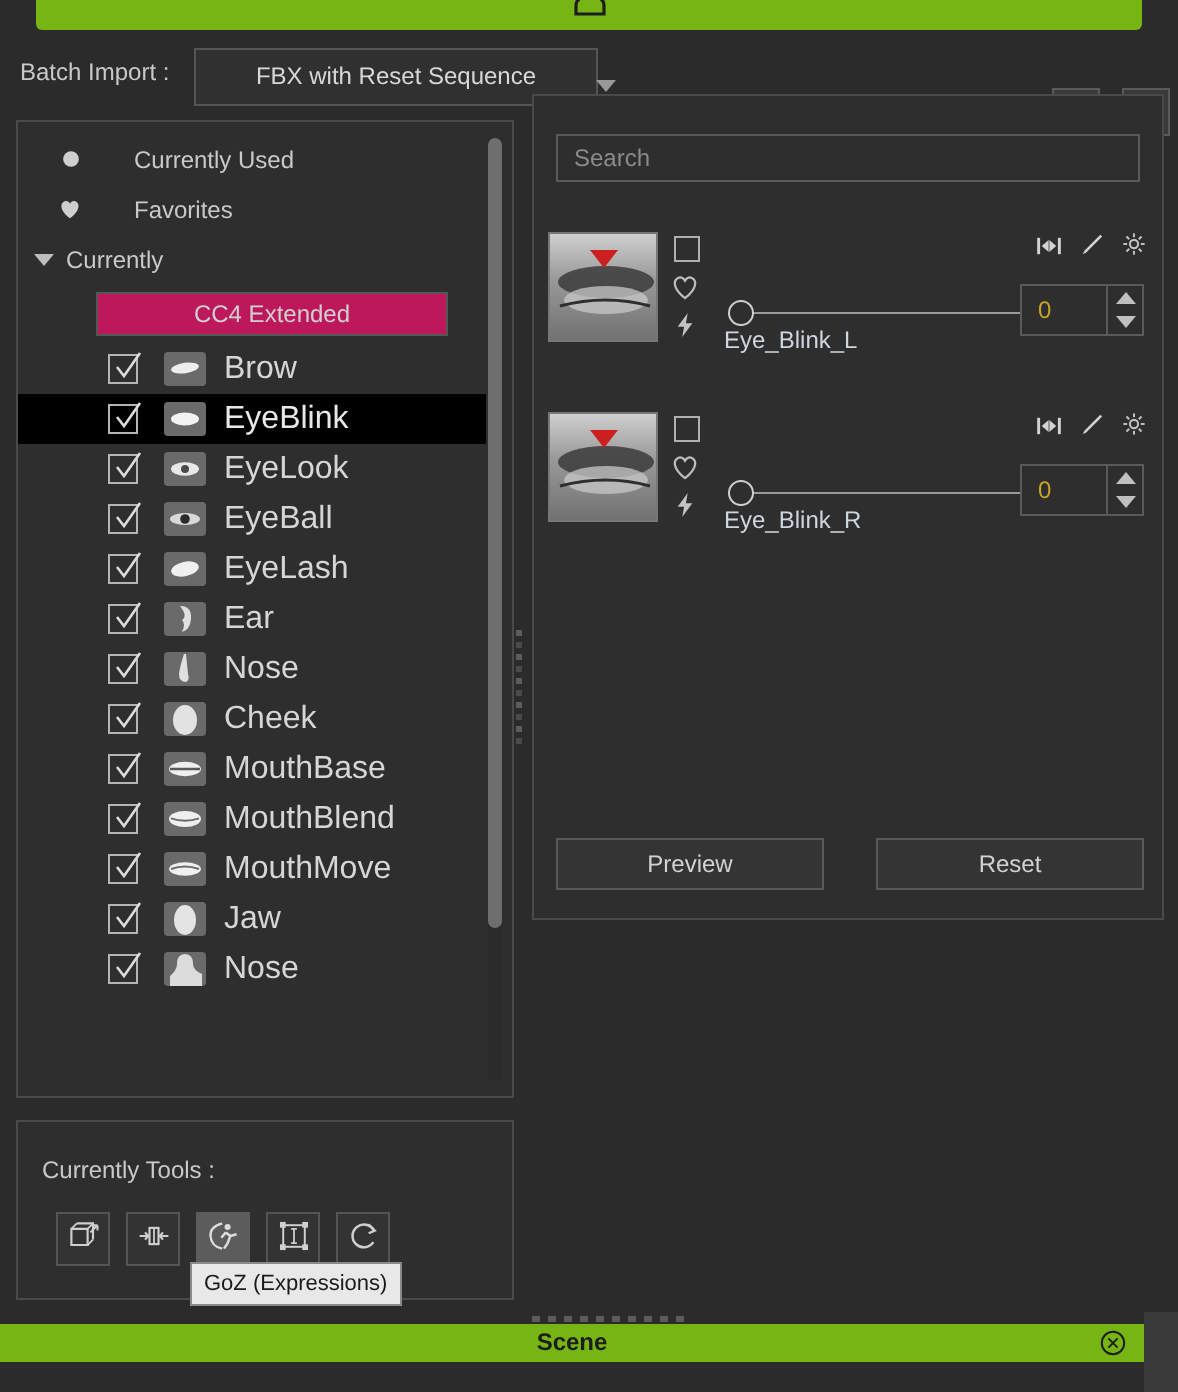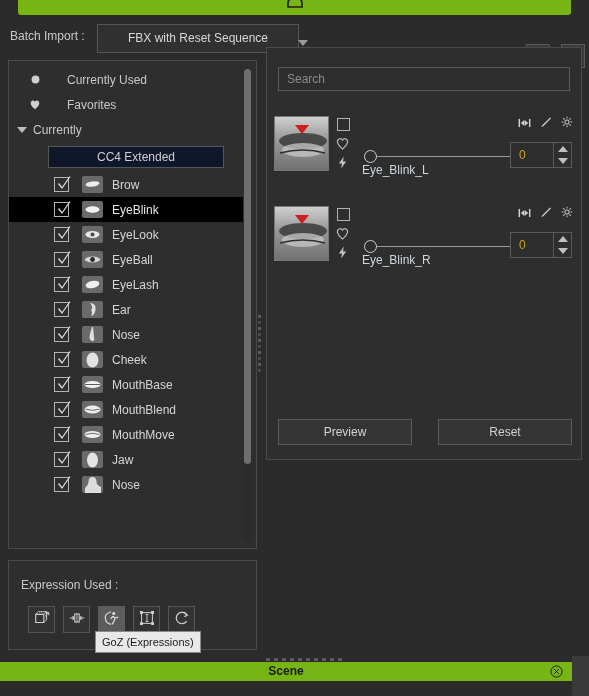--- a/index.html
+++ b/index.html
@@ -33,29 +33,29 @@
   
   .left-panel{position:absolute;left:8px;top:60px;width:249px;height:489px;border:1px solid #4a4a4a;background:#2e2e2e;box-sizing:border-box;overflow:hidden;}
   .tree{position:absolute;left:0;top:0;width:234px;padding-top:6px;box-sizing:border-box;}
   .tree-row{position:relative;height:25px;display:flex;align-items:center;padding-left:14px;box-sizing:border-box;}
   .tree-row.special .glyph{width:24px;display:flex;align-items:center;justify-content:center;color:#bdbdbd;font-size:12px;}
   .tree-row.special .lbl{margin-left:20px;font-size:12px;color:#c9c9c9;}
   .tree-row.group{padding-left:8px;}
   .tri{width:0;height:0;border-left:5px solid transparent;border-right:5px solid transparent;border-top:6px solid #bdbdbd;margin-right:6px;}
   .group-lbl{font-size:12px;color:#c9c9c9;}
 
-  .cc4-btn{margin:4px 0 4px 39px;width:176px;height:22px;border:1px solid #565656;background:#0f172a;
+  .cc4-btn{margin:4px 0 4px 39px;width:176px;height:22px;border:1px solid #565656;background:#be185d;
            display:flex;align-items:center;justify-content:center;font-size:12px;color:#d0d0d0;box-sizing:border-box;}
 
   .item-row{position:relative;height:25px;display:flex;align-items:center;padding-left:45px;box-sizing:border-box;width:234px;}
   .item-row.selected{background:#000;}
   .chk{width:15px;height:15px;border:1px solid #b5b5b5;background:transparent;position:relative;box-sizing:border-box;flex:0 0 auto;}
   .chk .tick{position:absolute;left:1px;top:-2px;width:16px;height:16px;}
   .thumb{width:21px;height:17px;margin-left:13px;background:#6a6a6a;border-radius:2px;flex:0 0 auto;display:flex;align-items:center;justify-content:center;overflow:hidden;}
-  .item-lbl{margin-left:9px;font-size:12px;color:#d6d6d6;white-space:nowrap;}
+  .item-lbl{margin-left:9px;font-size:16px;color:#d6d6d6;white-space:nowrap;}
   .item-row.selected .item-lbl{color:#e8e8e8;}
 
   .vscroll{position:absolute;right:5px;top:8px;width:7px;height:471px;background:#2b2b2b;}
   .vthumb{position:absolute;left:0;top:0;width:7px;height:395px;background:#6e6e6e;border-radius:4px;}
 
   
   .splitter-v{position:absolute;left:258px;top:315px;width:5px;height:54px;}
   .splitter-v i{display:block;width:3px;height:3px;background:#5d5d5d;margin-bottom:3px;}
   .splitter-v i:nth-child(even){background:#4a4a4a;}
 
@@ -358,21 +358,21 @@
       <i></i>
       <i></i>
       <i></i>
       <i></i>
       <i></i>
       <i></i>
       <i></i>
   </div>
 
   <div class="tools-panel">
-    <div class="tools-title">Expression Used :</div>
+    <div class="tools-title">Currently Tools :</div>
     <div class="tool-btns" id="tool-btns">
         <div class="tool-btn">
           <span><svg viewBox="0 0 20 20" width="18" height="18">
               <path d="M3 6 L12 6 L12 15 L3 15 Z" fill="none" stroke="#cfcfcf" stroke-width="1.2"></path>
               <path d="M6 3 L15 3 L15 12" fill="none" stroke="#cfcfcf" stroke-width="1.2"></path>
               <path d="M3 6 L6 3 M12 6 L15 3 M12 15 L15 12" stroke="#cfcfcf" stroke-width="1"></path>
               <path d="M13.5 8 L17.5 4 M17.5 4 L14.5 4 M17.5 4 L17.5 7" stroke="#cfcfcf" stroke-width="1.1" fill="none"></path>
             </svg></span>
         </div>
         <div class="tool-btn">

